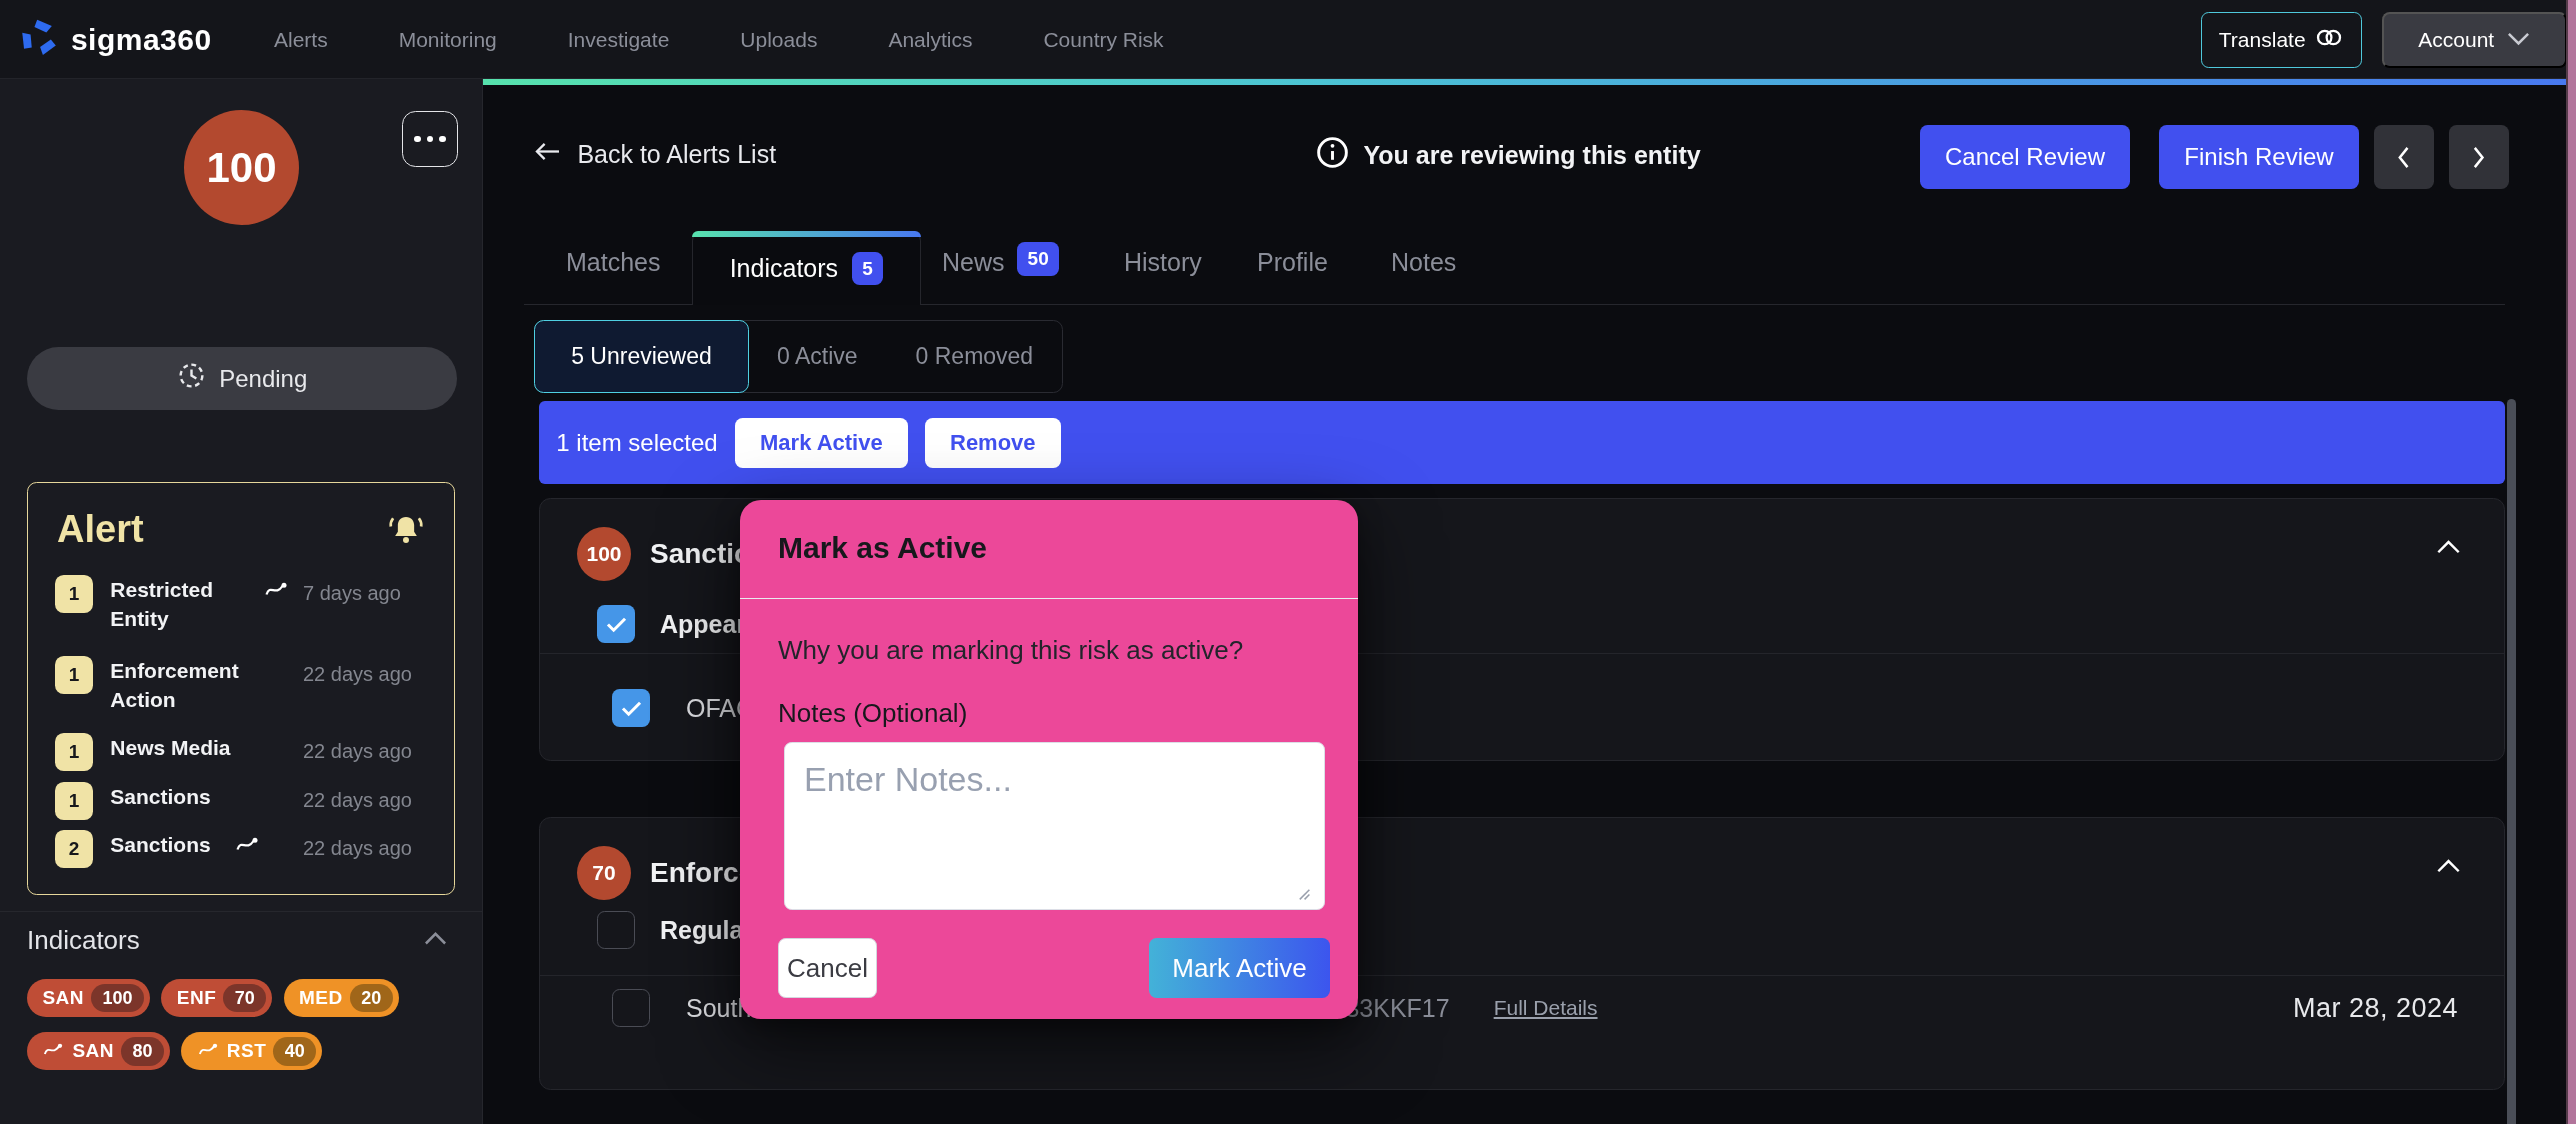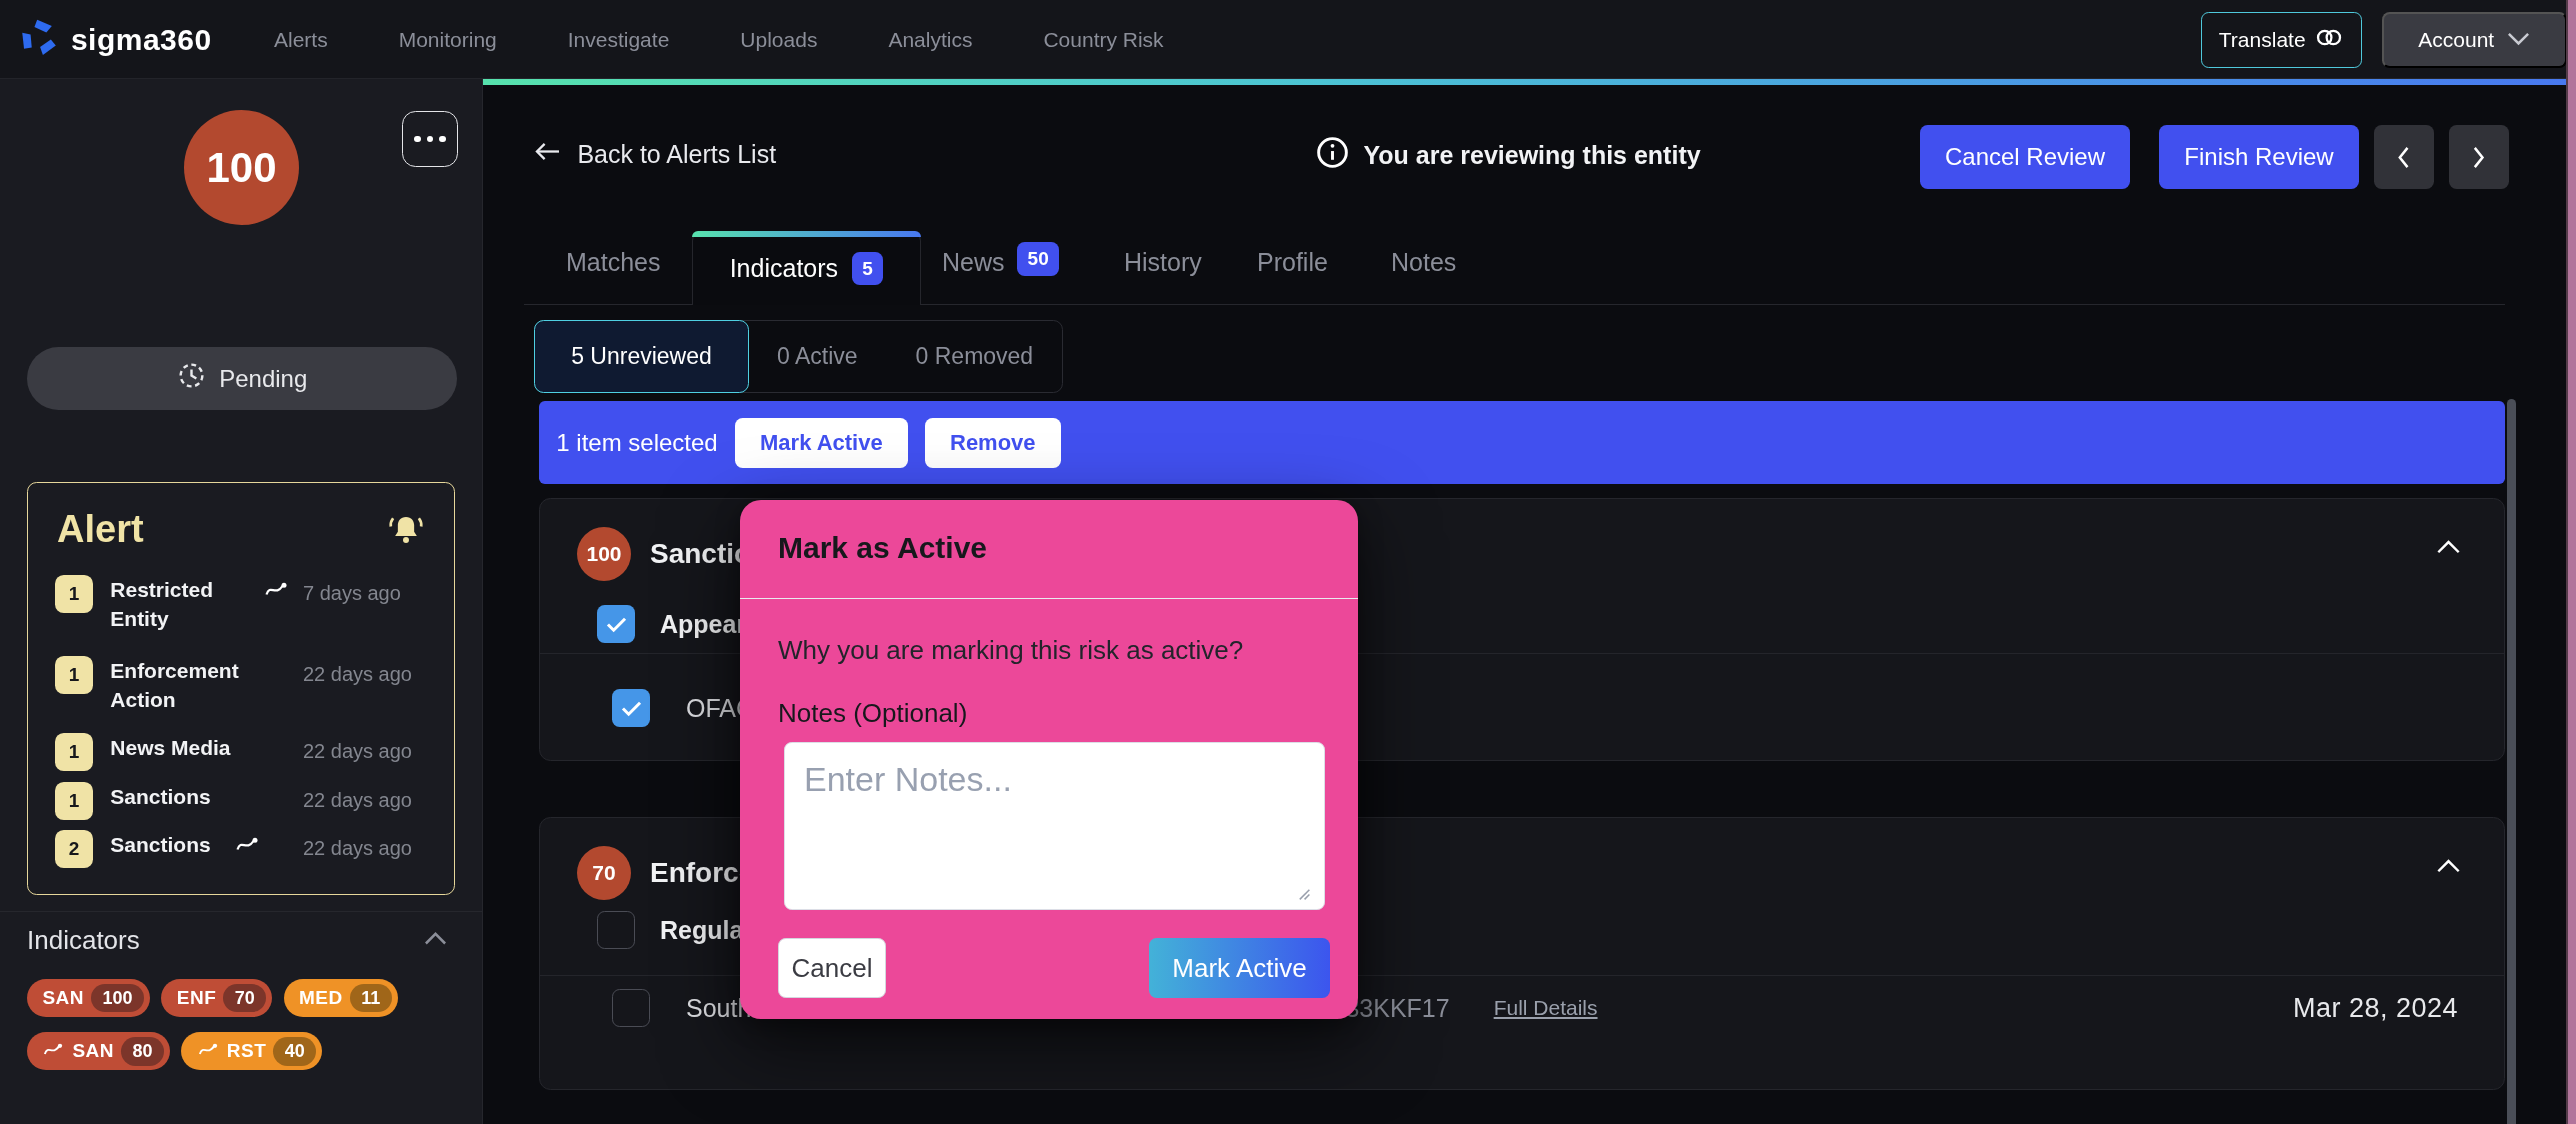--- a/index.html
+++ b/index.html
@@ -134,21 +134,21 @@
     border-radius:21px; z-index:50; box-shadow:0 25px 77px rgba(0,0,0,.6), 0 5.8px 23px rgba(0,0,0,.35); }
   .modal-title { position:absolute; left:38px; top:31px; font-size:30px; font-weight:700; color:#17181c; }
   .modal-divider { position:absolute; left:0; top:98px; width:100%; height:1px; background:#e9eaef; }
   .modal-question { position:absolute; left:38px; top:135px; font-size:26px; color:#23242b; }
   .modal-notes-label { position:absolute; left:38px; top:198px; font-size:26px; font-weight:500; color:#17181c; }
   .modal textarea { position:absolute; left:38px; top:242px; width:541px; height:168px;
     border:1.9px solid #dcdee6; border-radius:7.7px; padding:17.3px 19px; font-size:34px;
     font-family:inherit; color:#23242b; resize:none; outline:none;margin-left:6px; }
   .modal textarea::placeholder { color:#98a0b0; }
   .resize-corner { position:absolute; left:554px; top:384px; pointer-events:none; }
-  .modal-cancel { position:absolute; left:38px; top:438px; width:108px; height:60px;
+  .modal-cancel { position:absolute; left:38px; top:438px; width:99px; height:60px;
     background:#fff; border:1.9px solid #d4d7de; border-radius:7.7px; font-size:26px; color:#3b3c43;
     cursor:pointer; font-family:inherit; }
   .modal-confirm { position:absolute; left:409px; top:438px; width:181px; height:60px;
     background:linear-gradient(90deg,#43b2d8,#3c55ee); border:none; border-radius:7.7px;
     font-size:26px; color:#fff; cursor:pointer; font-family:inherit; }
 
   
   .scroll-thumb { position:absolute; left:2507px; top:399px; width:8.7px; height:726px;
     background:#4a4e57; border-radius:4.8px 4.8px 0 0; z-index:40; cursor:pointer; }
   .pink-strip { position:absolute; left:2566px; top:0; width:9.6px; height:1125px;
@@ -278,21 +278,21 @@
       <span class="pill" style="background: rgb(191, 77, 54);">
         <span class="pill-label">SAN</span>
         <span class="pill-num" style="background: rgb(124, 53, 42);">100</span>
       </span>
       <span class="pill" style="background: rgb(191, 77, 54);">
         <span class="pill-label">ENF</span>
         <span class="pill-num" style="background: rgb(124, 53, 42);">70</span>
       </span>
       <span class="pill" style="background: rgb(239, 146, 38);">
         <span class="pill-label">MED</span>
-        <span class="pill-num" style="background: rgb(160, 102, 25);">11</span>
+        <span class="pill-num" style="background: rgb(160, 102, 25);">20</span>
       </span>
       <span class="pill" style="background: rgb(191, 77, 54);">
         <span>
           <svg width="23" height="17.3" viewBox="0 0 20 16" fill="none" stroke="#fff" stroke-width="1.8">
             <path d="M2 12 C5 3 9 14 15 5"></path>
               <circle cx="16" cy="4.5" r="2" fill="#fff" stroke="none"></circle>
           </svg>
         </span>
         <span class="pill-label">SAN</span>
         <span class="pill-num" style="background: rgb(124, 53, 42);">80</span>

